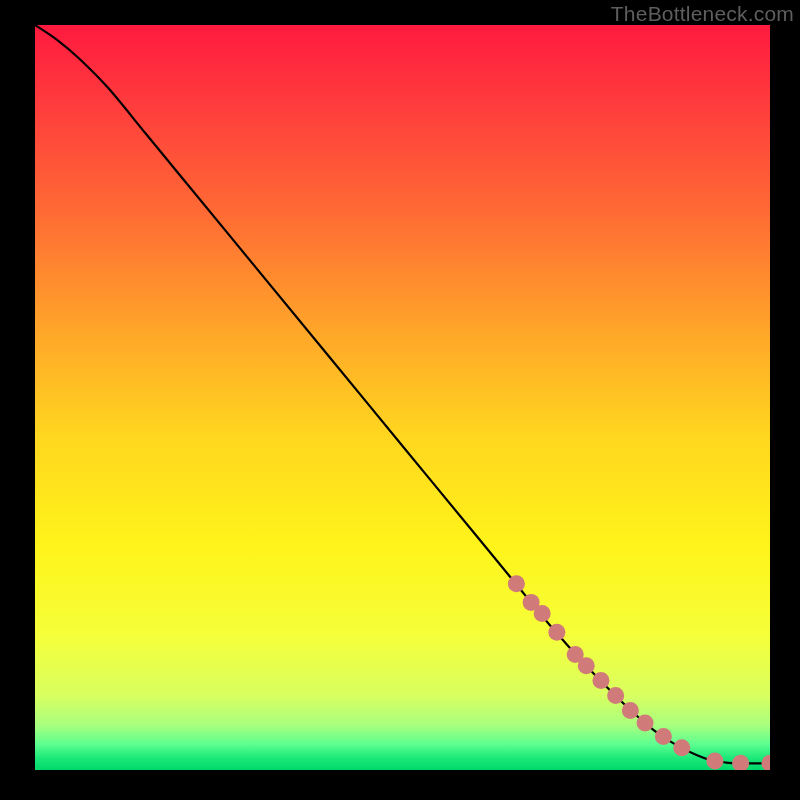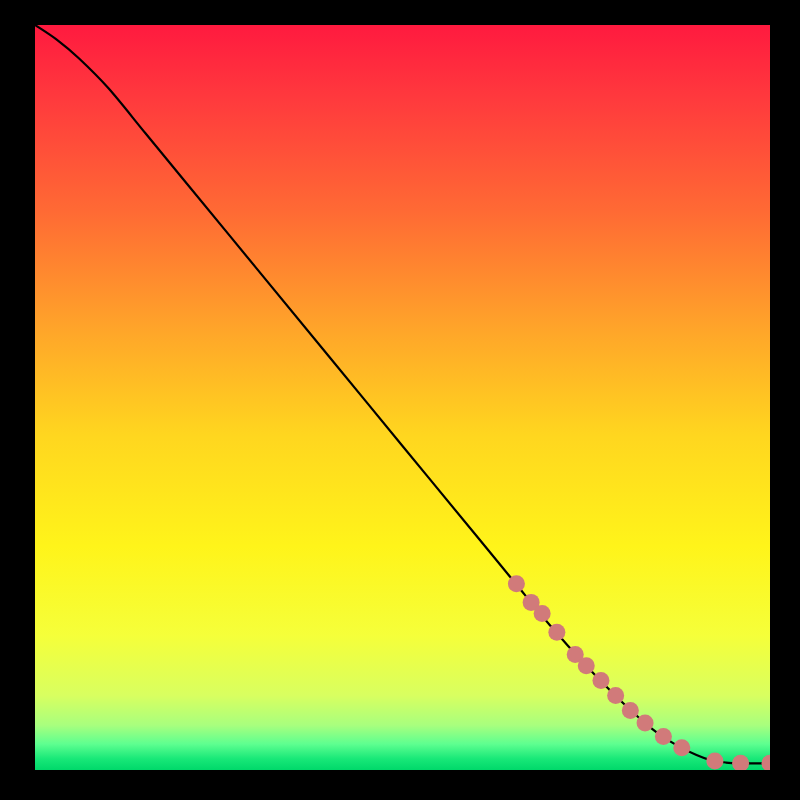--- a/index.html
+++ b/index.html
@@ -35,20 +35,21 @@
     height: 745px;
   }
   svg {
     display: block;
   }
 </style>
 </head>
 <body>
 
 <div class="frame">
+  <div class="watermark">TheBottleneck.com</div>
 
   <div class="plot">
     <svg id="plot-svg" width="735" height="745" viewBox="0 0 735 745" preserveAspectRatio="none">
       <defs>
         <linearGradient id="bg-grad" x1="0" y1="0" x2="0" y2="1">
             <stop offset="0.00%" stop-color="#ff1a3f"></stop>
             <stop offset="10.00%" stop-color="#ff3a3d"></stop>
             <stop offset="25.00%" stop-color="#ff6a34"></stop>
             <stop offset="40.00%" stop-color="#ffa22a"></stop>
             <stop offset="55.00%" stop-color="#ffd61f"></stop>

